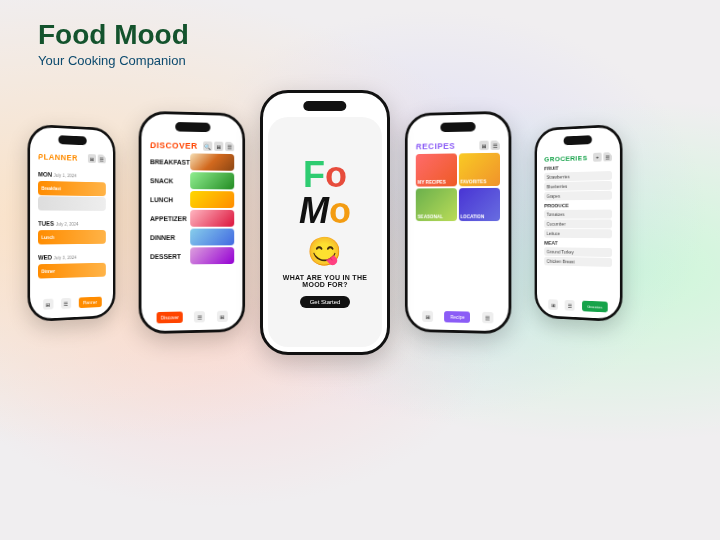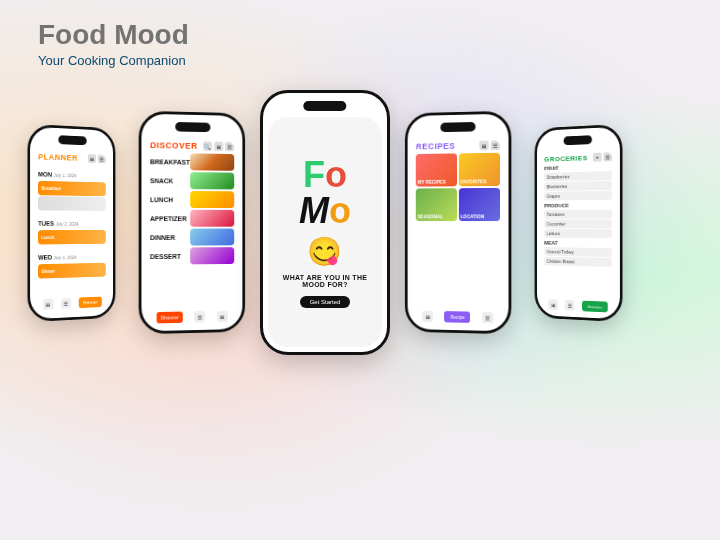--- a/index.html
+++ b/index.html
@@ -27,21 +27,21 @@
     
     .header {
       position: absolute;
       top: 20px;
       left: 38px;
       z-index: 10;
     }
     .app-title {
       font-size: 28px;
       font-weight: 800;
-      color: #737373;
+      color: #14532d;
       line-height: 1.1;
     }
     .app-subtitle {
       font-size: 13px;
       color: #0c4a6e;
       margin-top: 2px;
     }
 
     
     .phones-container {

